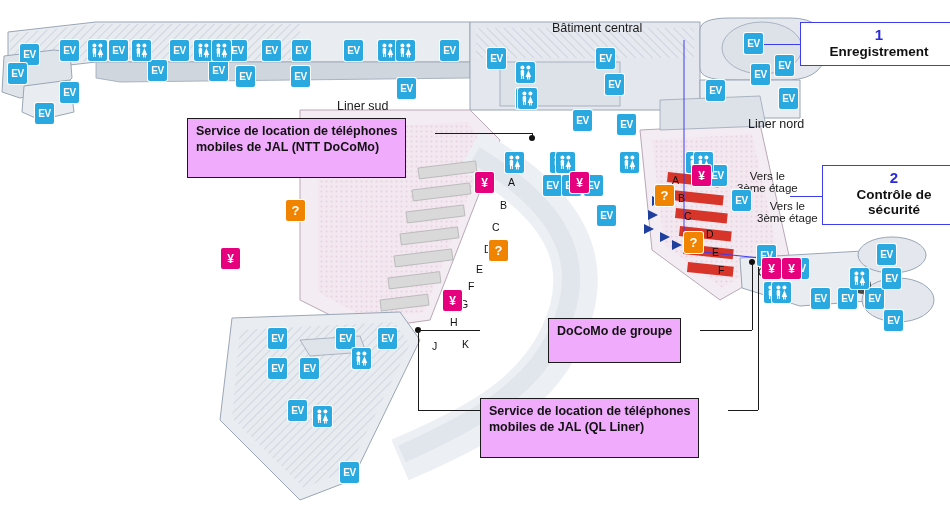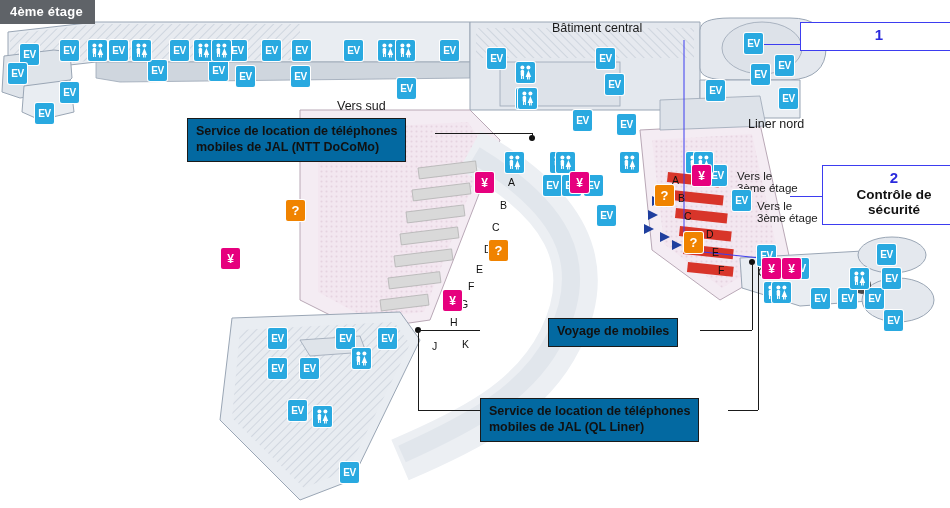--- a/index.html
+++ b/index.html
@@ -27,31 +27,31 @@
     padding: 4px 12px 5px 10px;
     letter-spacing: 0.2px;
   }
 
   
   .maplabel {
     color: #1a1a1a;
     font-size: 12.5px;
     white-space: nowrap;
   }
-  .maplabel.small { font-size: 11.5px; }
+  .maplabel.small { font-size: 11.5px; text-align: center; }
 
   
   .callout {
-    background: #0369a1;
+    background: #f0abfc;
     border: 1.6px solid #1a1a1a;
     color: #111111;
     font-size: 12.5px;
     font-weight: bold;
     line-height: 1.25;
-    padding: 5px 8px 6px 8px;
+    padding: 5px 8px 22px 8px;
     white-space: nowrap;
   }
   .blue-callout {
     background: #ffffff;
     border: 1.6px solid #3d3df0;
     color: #111111;
     text-align: center;
     padding: 4px 10px 6px 10px;
   }
   .blue-callout .num {
@@ -236,24 +236,23 @@
 
   <div class="abs leader v" style="left:418px; top:362px; height:48px;"></div>
   <div class="abs leader h" style="left:418px; top:410px; width:62px;"></div>
   <div class="abs leader h" style="left:728px; top:410px; width:30px;"></div>
   <div class="abs leader v" style="left:758px; top:266px; height:144px;"></div>
 
   <div class="abs leader h blue" style="left:760px; top:44px; width:40px;"></div>
 
   <div class="abs leader h blue" style="left:790px; top:196px; width:32px;"></div>
 
-  <div class="abs floor-badge">4ème étage</div>
 
   <div class="abs maplabel" style="left:552px; top:21px;">Bâtiment central</div>
-  <div class="abs maplabel" style="left:337px; top:99px;">Vers sud</div>
+  <div class="abs maplabel" style="left:337px; top:99px;">Liner sud</div>
   <div class="abs maplabel" style="left:748px; top:117px;">Liner nord</div>
   <div class="abs maplabel small" style="left:737px; top:170px; white-space:pre;">Vers le
 3ème étage</div>
   <div class="abs maplabel small" style="left:757px; top:200px; white-space:pre;">Vers le
 3ème étage</div>
 
   <div class="abs" style="left:0; top:0;">
     <span class="abs gatelabel" style="left:508px; top:176px;">A</span>
     <span class="abs gatelabel" style="left:500px; top:199px;">B</span>
     <span class="abs gatelabel" style="left:492px; top:221px;">C</span>
@@ -272,28 +271,29 @@
     <span class="abs gatelabel" style="left:684px; top:210px;">C</span>
     <span class="abs gatelabel" style="left:706px; top:228px;">D</span>
     <span class="abs gatelabel" style="left:712px; top:246px;">E</span>
     <span class="abs gatelabel" style="left:718px; top:264px;">F</span>
     <span class="abs gatelabel" style="left:758px; top:266px;">G</span>
   </div>
 
   <div class="abs callout" style="left:187px; top:118px; white-space:pre;">Service de location de téléphones
 mobiles de JAL (NTT DoCoMo)</div>
 
-  <div class="abs callout" style="left:548px; top:318px; white-space:pre;">Voyage de mobiles</div>
+  <div class="abs callout" style="left:548px; top:318px; white-space:pre;">DoCoMo de groupe</div>
 
 
   <div class="abs callout" style="left:480px; top:398px; white-space:pre;">Service de location de téléphones
 mobiles de JAL (QL Liner)</div>
 
   <div class="abs blue-callout" style="left:800px; top:22px; width:136px;">
     <div class="num">1</div>
+    <div class="cap">Enregistrement</div>
   </div>
 
   <div class="abs blue-callout" style="left:822px; top:165px; width:122px;">
     <div class="num">2</div>
     <div class="cap" style="white-space:pre;">Contrôle de
 sécurité</div>
   </div>
 
   <div class="abs" id="icon-layer" style="left:0; top:0; width:950px; height:508px;">
       <div class="ev" style="position: absolute; left: 20px; top: 44px;">EV</div>

